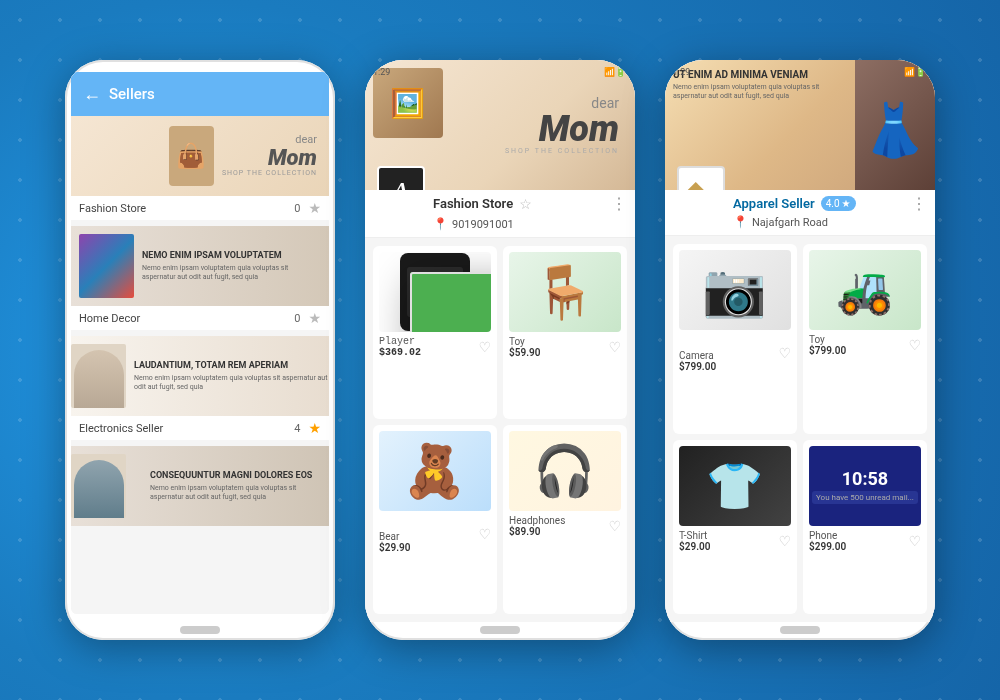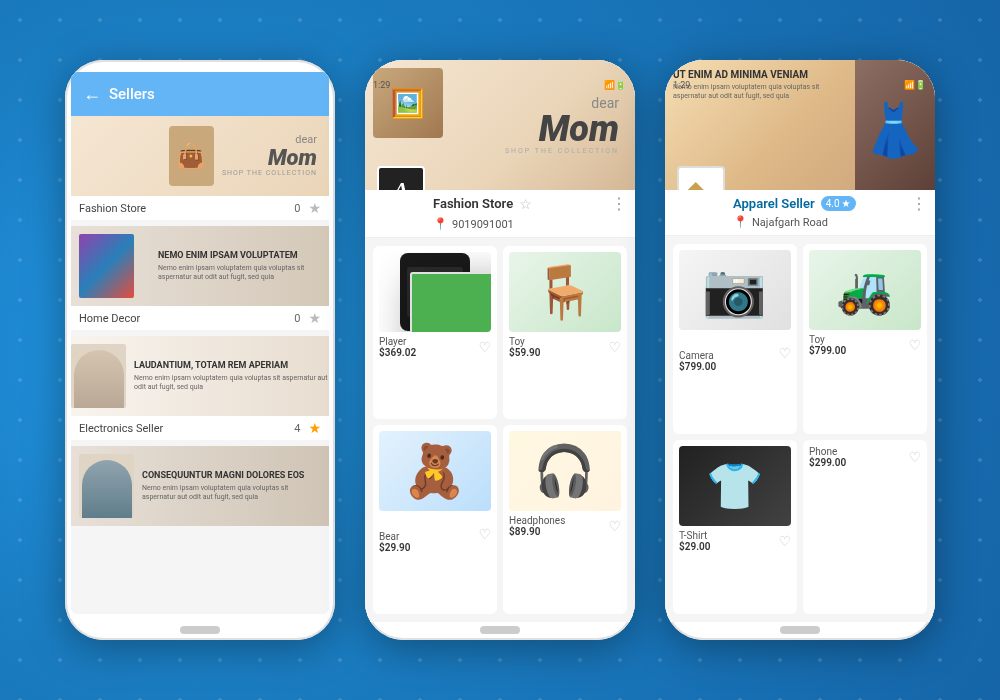--- a/index.html
+++ b/index.html
@@ -127,21 +127,21 @@
     .seller-info .name { flex: 1; }
     .seller-info .count { font-size: 11px; color: #666; margin-right: 4px; }
     .star-icon { color: #FFA000; font-size: 14px; }
     .star-icon.empty { color: #bbb; }
 
     .banner-homedecor {
       background: linear-gradient(90deg, #e8e0d8 0%, #d4c8b8 100%);
       display: flex;
       align-items: center;
       padding: 8px;
-      gap: 24px;
+      gap: 8px;
     }
     .banner-homedecor-img {
       width: 55px;
       height: 64px;
       background: linear-gradient(135deg, #8e44ad, #2980b9, #e74c3c);
       border-radius: 2px;
       flex-shrink: 0;
     }
     .banner-text-block { flex: 1; }
     .banner-text-block .title { font-size: 9px; font-weight: 700; color: #333; text-transform: uppercase; line-height: 1.3; }
@@ -169,22 +169,21 @@
       width: 50px;
       height: 58px;
       background: linear-gradient(180deg, #d4c4b0 0%, #b8a895 100%);
       border-radius: 25px 25px 0 0;
     }
 
     .banner-fashion2 {
       background: linear-gradient(90deg, #e8e0d8 0%, #cfc4b5 100%);
       display: flex;
       align-items: center;
-      padding: 8px;
-      gap: 8px;
+      gap: 24px;
     }
 
     
     .phone2-screen {
       background: #f5f5f5;
     }
     .phone2-header-banner {
       width: 100%;
       height: 130px;
       position: relative;
@@ -201,21 +200,21 @@
       padding-right: 16px;
     }
     .phone2-dear-mom {
       text-align: right;
     }
     .phone2-dear-mom .dear { font-size: 14px; color: #888; }
     .phone2-dear-mom .mom { font-size: 36px; font-weight: 900; font-style: italic; color: #444; line-height: 1; }
     .phone2-dear-mom .sub { font-size: 7px; color: #aaa; letter-spacing: 2px; }
     .status-bar {
       position: absolute;
-      top: 20px;
+      top: 7px;
       left: 0;
       right: 0;
       display: flex;
       justify-content: space-between;
       padding: 0 8px;
       font-size: 9px;
       color: #555;
     }
     .store-logo {
       position: absolute;
@@ -538,21 +537,21 @@
               <div class="app-icon yellow"></div>
               <div class="app-icon red"></div>
               <div class="app-icon phone"></div>
               <div class="app-icon blue"></div>
               <div class="app-icon red"></div>
               <div class="app-icon green"></div>
             </div>
           </div>
         </div>
         <div class="product-footer">
-          <div style="flex:1;">
+          <div style="flex:1;font-family:Liberation Mono, monospace;">
             <div class="product-name">Player</div>
             <div class="product-price">$369.02</div>
           </div>
           <span class="heart-btn">♡</span>
         </div>
       </div>
 
       <div class="product-card">
         <div class="product-img" style="background:linear-gradient(135deg,#e8f5e9,#c8e6c9);">
           <span style="font-size:52px;">🪑</span>
@@ -668,20 +667,26 @@
         <div class="product-footer">
           <div style="flex:1;">
             <div class="product-name">T-Shirt</div>
             <div class="product-price">$29.00</div>
           </div>
           <span class="heart-btn">♡</span>
         </div>
       </div>
 
       <div class="product-card">
+        <div class="product-img">
+          <div class="img-phone2">
+            <div class="time">10:58</div>
+            <div class="notif">You have 500 unread mail...</div>
+          </div>
+        </div>
         <div class="product-footer">
           <div style="flex:1;">
             <div class="product-name">Phone</div>
             <div class="product-price">$299.00</div>
           </div>
           <span class="heart-btn">♡</span>
         </div>
       </div>
 
     </div>

